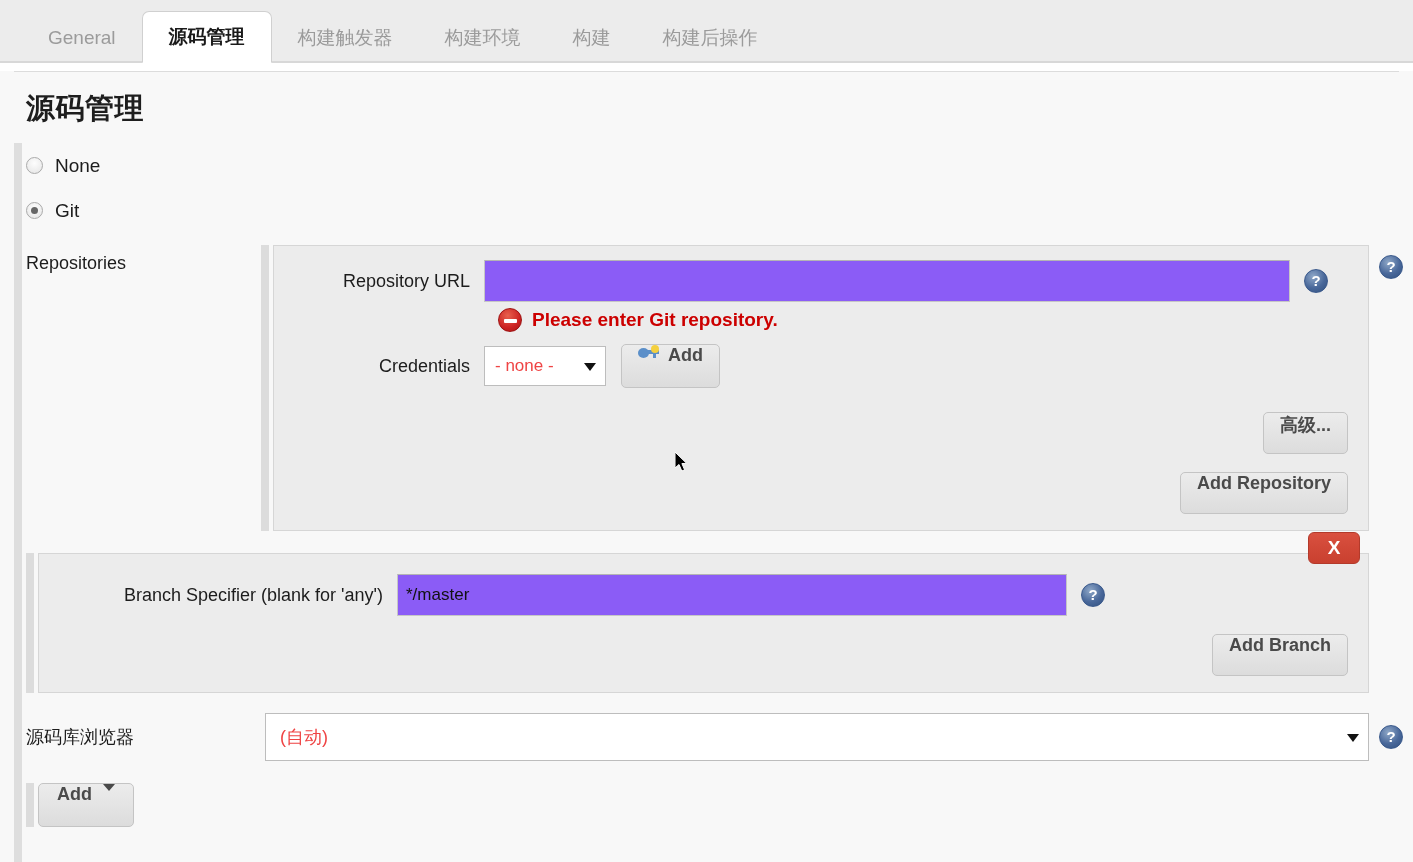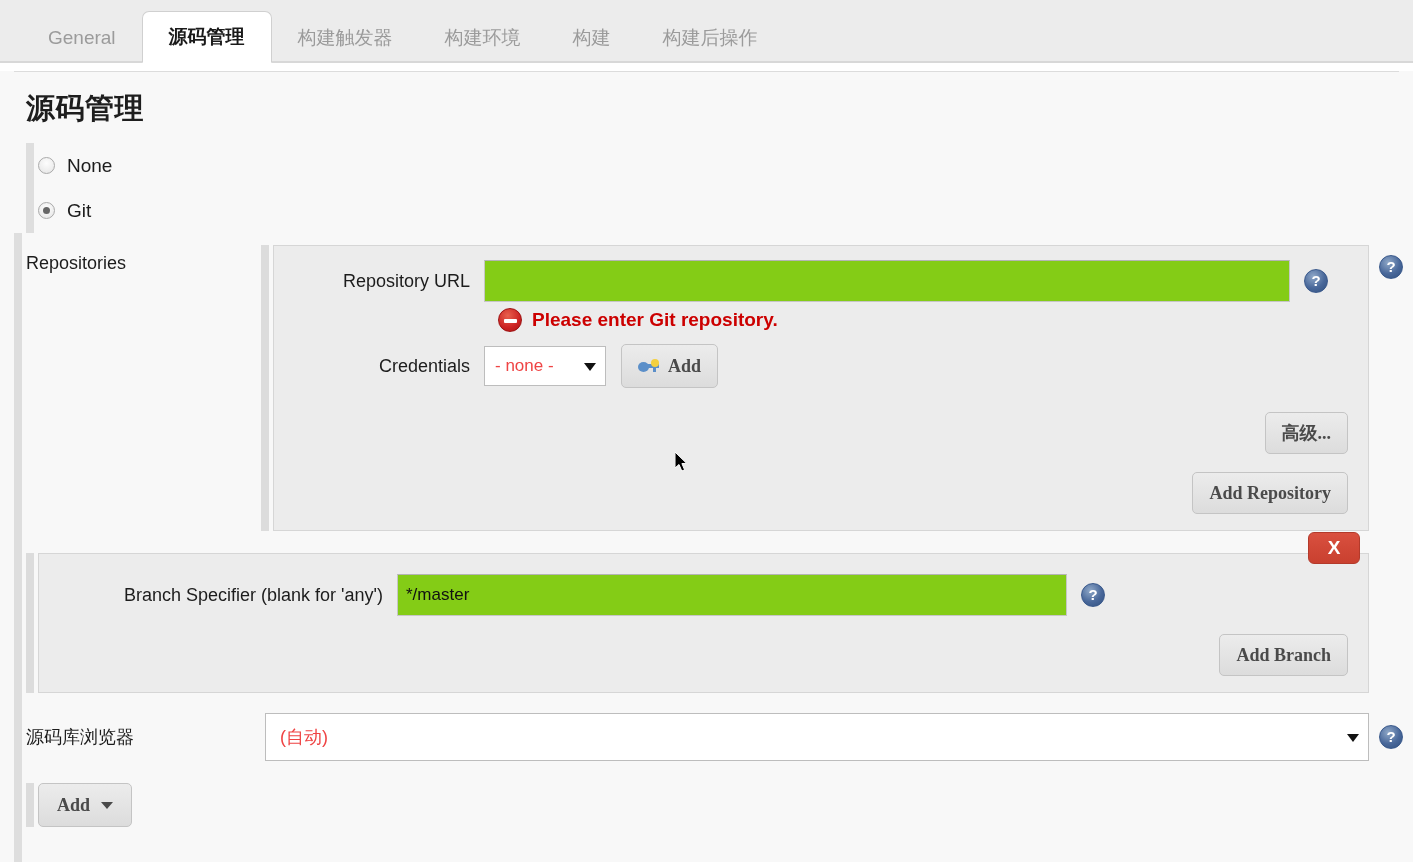--- a/index.html
+++ b/index.html
@@ -57,21 +57,21 @@
   }
   .page-title {
     font-size: 29px;
     font-weight: bold;
     color: #1e1e1e;
     padding: 17px 0 14px 26px;
     letter-spacing: .5px;
   }
 
   
-  .radio-block { position: relative; margin-left: 12px; }
+  .radio-block { position: relative; }
   .radio-row {
     position: relative;
     display: flex;
     align-items: center;
     height: 45px;
     padding-left: 26px;
   }
   .handle {
     position: absolute;
     left: 14px; top: 0; bottom: 0;
@@ -139,21 +139,21 @@
     margin-bottom: 6px;
   }
   .field-label {
     font-size: 18px;
     color: #1c1c1c;
     text-align: right;
     padding-right: 14px;
     white-space: nowrap;
   }
   .text-input {
-    background: #84cc16;
+    background: #8b5cf6;
     border: 1px solid #c6c6c6;
     border-top-color: #b4b4b4;
     height: 38px;
     font-size: 17px;
     color: #111;
     padding: 0 8px;
     font-family: "Liberation Sans", sans-serif;
     outline: none;
   }
 
@@ -176,33 +176,33 @@
     margin-top: -3px;
     width: 0; height: 0;
     border-left: 6px solid transparent;
     border-right: 6px solid transparent;
     border-top: 8px solid #111;
   }
 
   
   .btn {
     display: inline-flex;
-    align-items: center;
+    align-items: flex-start;
     justify-content: center;
     background: linear-gradient(to bottom, #ececec 0%, #dcdcdc 100%);
     border: 1px solid #c4c4c4;
     border-radius: 5px;
     color: #4a4a4a;
     font-size: 18px;
     font-weight: bold;
     padding: 0 16px;
     height: 42px;
     cursor: pointer;
     white-space: nowrap;
-    font-family: Liberation Serif, serif;
+    font-family: Liberation Sans, sans-serif;
   }
   .btn .keyicon {
     width: 22px; height: 14px;
     margin-right: 8px;
     position: relative;
     flex: 0 0 auto;
   }
   .btn .keyicon .bow {
     position: absolute; left: 0; top: 3px;
     width: 11px; height: 10px;

